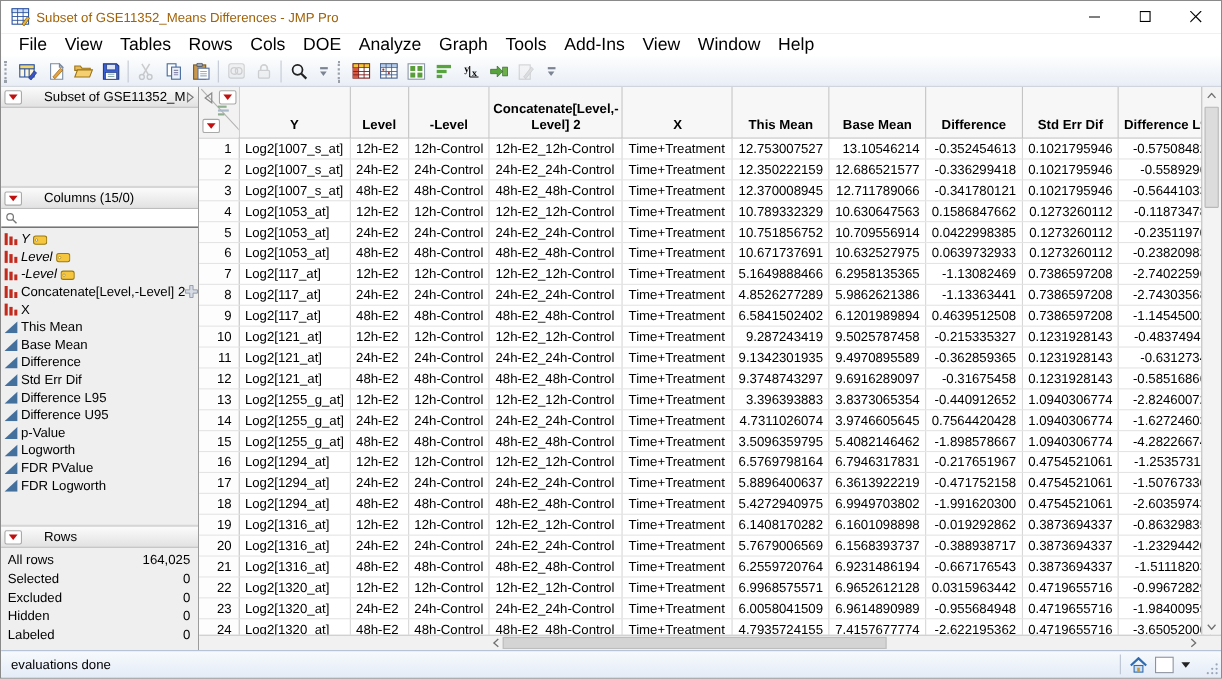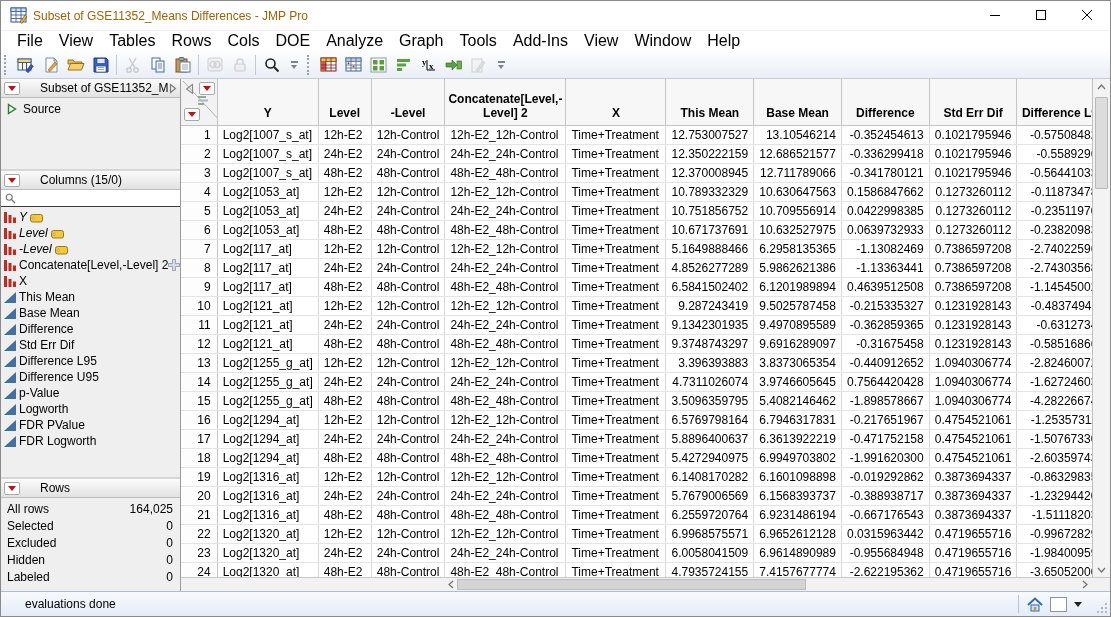--- a/index.html
+++ b/index.html
@@ -70,21 +70,21 @@
   .hscroll .arrow { position:absolute; top:0; width:14px; height:100%; display:flex; align-items:center; justify-content:center; }
   .hscroll .thumb { position:absolute; top:1px; bottom:1px; left:13px; width:349px; background:#d4d4d4; border:1px solid #bdbdbd; }
   
   .corner svg.diag { position:absolute; left:0; top:0; }
   .corner .rtb1 { position:absolute; right:2px; top:3px; }
   .corner .rtb2 { position:absolute; left:3px; bottom:4px; }
   .corner .collapse { position:absolute; left:4px; top:4px; }
   .corner .colsicon { position:absolute; left:17px; top:16px; }
   
   .statusbar { position:absolute; left:0; right:0; bottom:0; height:25px; background:linear-gradient(#f7fafd,#e4ecf7); border-top:1px solid #aebdd2; display:flex; align-items:center; }
-  .status-text { padding-left:24px; }
+  .status-text { padding-left:9px; }
   .status-right { margin-left:auto; display:flex; align-items:center; height:100%; }
   .status-sep { width:1px; height:18px; background:#b9c3d2; margin-right:8px; }
   .status-box { width:17px; height:15px; background:#fff; border:1px solid #8b93a0; margin:0 7px; }
   .status-dd { width:0; height:0; border-left:4px solid transparent; border-right:4px solid transparent; border-top:5px solid #222; margin-right:14px; }
   .grip { width:12px; height:12px; margin:8px 2px 0 0; }
 </style>
 </head>
 <body>
 
 <div class="titlebar">
@@ -297,28 +297,20 @@
         <span class="red-tri-btn">
             <span class="tri"></span>
           </span>
         <span class="panel-title">Subset of GSE11352_Me...</span>
         <span style="margin-left:auto;display:flex;">
             <svg width="8" height="11">
               <path d="M1.5,1.5 L6.5,5.5 L1.5,9.5 Z" fill="none" stroke="#777" stroke-width="1.1"></path>
             </svg>
           </span>
       </div>
-      <div class="source-row">
-        <span style="display:flex;">
-            <svg width="10" height="12">
-              <path d="M1.5,1.5 L8.5,6 L1.5,10.5 Z" fill="#eaf5ea" stroke="#2e7d32" stroke-width="1.4"></path>
-            </svg>
-          </span>
-        <span>Source</span>
-      </div>
     </div>
     <div class="panel pane2">
       <div class="panel-header">
         <span class="red-tri-btn">
             <span class="tri"></span>
           </span>
         <span class="panel-title">Columns (15/0)</span>
       </div>
       <div class="search-row">
         <span style="display:flex;">

